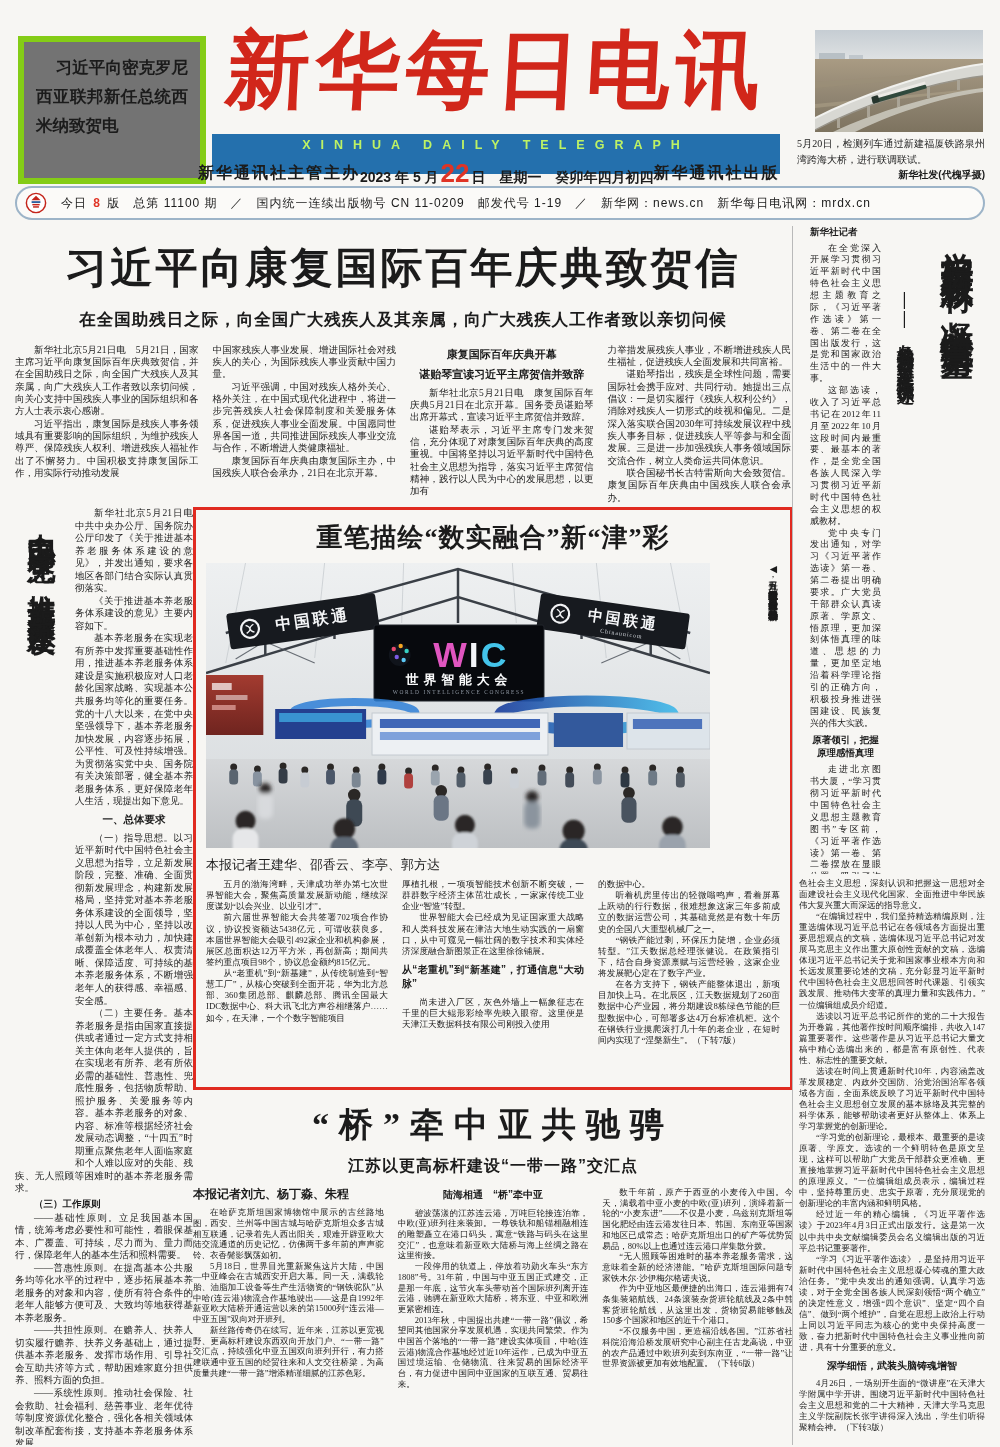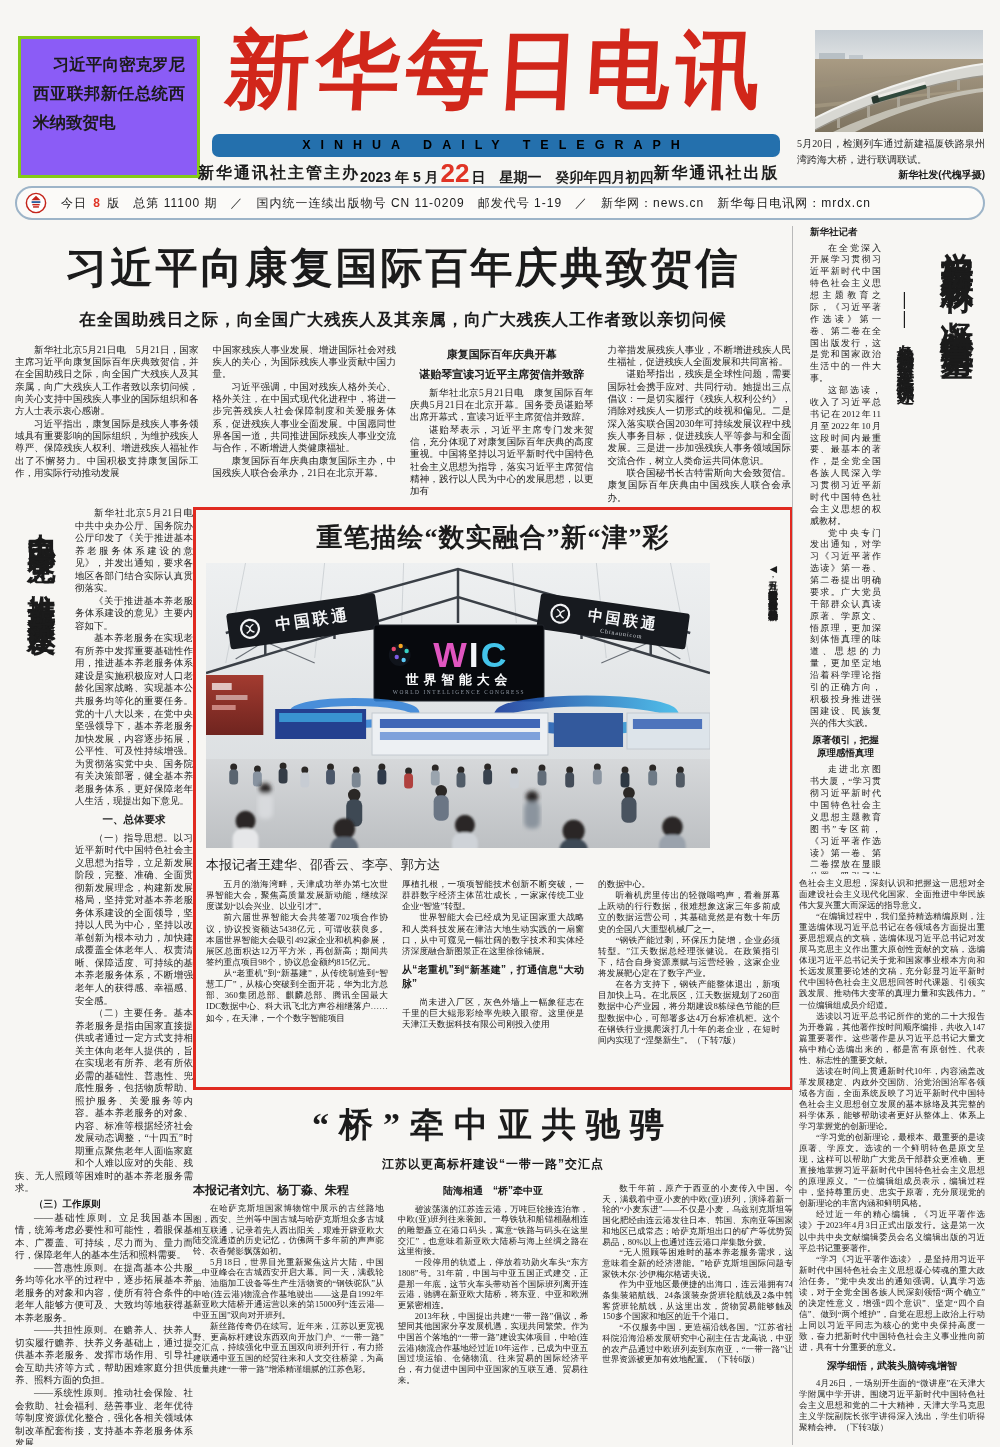--- a/index.html
+++ b/index.html
@@ -5,27 +5,27 @@
   html,body{margin:0;padding:0;background:#e6e4e1;}
   #page{position:relative;width:1000px;height:1447px;margin:0 auto;background:#f7f6f3;
         font-family:"Liberation Serif","DejaVu Serif",serif;color:#1b1b1b;
         border-bottom:2px solid #c9c9c9;overflow:hidden;}
   .sans{font-family:"Liberation Sans","DejaVu Sans",sans-serif;}
   p{margin:0;text-indent:2em;}
   .cont > p:first-child{text-indent:0;}
   .jt{text-align:justify;}
 
   
-  .brief-box{position:absolute;left:18px;top:36px;width:152px;height:112px;border:3px solid #84cc16;
-             padding:12px 12px;font-size:16.5px;font-weight:bold;line-height:1.75;text-indent:1.2em;background:#8b5cf6;}
+  .brief-box{position:absolute;left:18px;top:36px;width:152px;height:112px;border:6px solid #84cc16;
+             padding:12px 12px;font-size:16.5px;font-weight:bold;line-height:1.75;text-indent:1.2em;background:#737373;}
   .masthead{position:absolute;left:198px;top:12px;width:596px;height:152px;}
   .m-title{position:absolute;left:18px;top:6px;width:560px;text-align:center;font-size:84px;line-height:1.25;
            font-weight:bold;color:#d1261a;letter-spacing:6px;white-space:nowrap;transform:skewX(-3deg);}
-  .m-band{position:absolute;left:14px;top:122px;width:568px;height:23px;background:#2470ad;color:#000000;
-          text-align:center;font-size:12.5px;font-weight:bold;letter-spacing:10px;line-height:23px;border-radius:7px;}
+  .m-band{position:absolute;left:14px;top:122px;width:568px;height:40px;background:#2470ad;color:#bef264;
+          text-align:center;font-size:12.5px;font-weight:bold;letter-spacing:10px;line-height:23px;}
   .m-dateline{position:absolute;left:198px;top:160px;width:594px;height:26px;display:flex;
               align-items:center;justify-content:flex-start;}
   .m-org,.m-pub{font-size:16px;font-weight:bold;letter-spacing:2px;}
   .m-date{font-size:14px;font-weight:bold;}
   .m-day{color:#e03425;font-size:26px;font-weight:bold;padding:0 2px;}
   .top-photo{position:absolute;left:815px;top:30px;width:168px;height:102px;}
   .top-photo svg{display:block;width:100%;height:100%;}
   .tp-caption{position:absolute;left:797px;top:136px;width:188px;font-size:10px;line-height:1.55;text-align:justify;}
   .tp-credit{display:block;text-align:right;font-weight:bold;font-family:"Liberation Sans","DejaVu Sans",sans-serif;font-size:10px;}
   .info-bar{position:absolute;left:15px;top:186px;width:966px;height:30px;border:2px solid #9db4c8;border-radius:17px;
@@ -60,21 +60,21 @@
   .v-caption p{text-indent:0;margin:0;}
   .v-caption .bold-tail{font-weight:bold;}
   .tj-byline{font-family:"Liberation Sans","DejaVu Sans",sans-serif;font-weight:normal;font-size:13px;margin:8px 0 5px;}
   .tj-cols{display:flex;gap:14px;height:206px;overflow:hidden;}
   .tj-cols .col{flex:1 1 0;min-width:0;font-size:8.7px;line-height:1.28;}
   .tj-sub{font-family:"Liberation Sans","DejaVu Sans",sans-serif;font-weight:bold;font-size:10px;margin:6px 0;line-height:1.4;}
 
   
   .bridge{position:absolute;left:193px;top:1098px;width:600px;height:347px;overflow:hidden;}
   .bridge h1{margin:4px 0 0;text-align:center;font-size:34px;font-weight:bold;letter-spacing:10px;}
-  .bridge h2{margin:8px 12px 0;text-align:center;font-size:12px;font-weight:bold;letter-spacing:1px;
+  .bridge h2{margin:8px 12px 0;text-align:center;font-size:16px;font-weight:bold;letter-spacing:1px;
              font-family:"Liberation Sans","DejaVu Sans",sans-serif;}
   .br-cols{display:flex;gap:14px;margin-top:10px;height:252px;overflow:hidden;}
   .br-cols .col{flex:1 1 0;min-width:0;font-size:8.5px;line-height:1.26;}
   .br-byline{font-family:"Liberation Sans","DejaVu Sans",sans-serif;font-weight:bold;font-size:12px;margin-bottom:5px;}
   .br-sub{font-family:"Liberation Sans","DejaVu Sans",sans-serif;font-weight:bold;font-size:10px;text-align:center;margin:2px 0 6px;}
 
   
   .vrule{position:absolute;left:792px;top:226px;width:1px;height:1219px;background:#b9b9b9;}
   .study{position:absolute;left:799px;top:226px;width:186px;height:1219px;overflow:hidden;}
   .study-top{display:flex;gap:3px;height:648px;overflow:hidden;}

